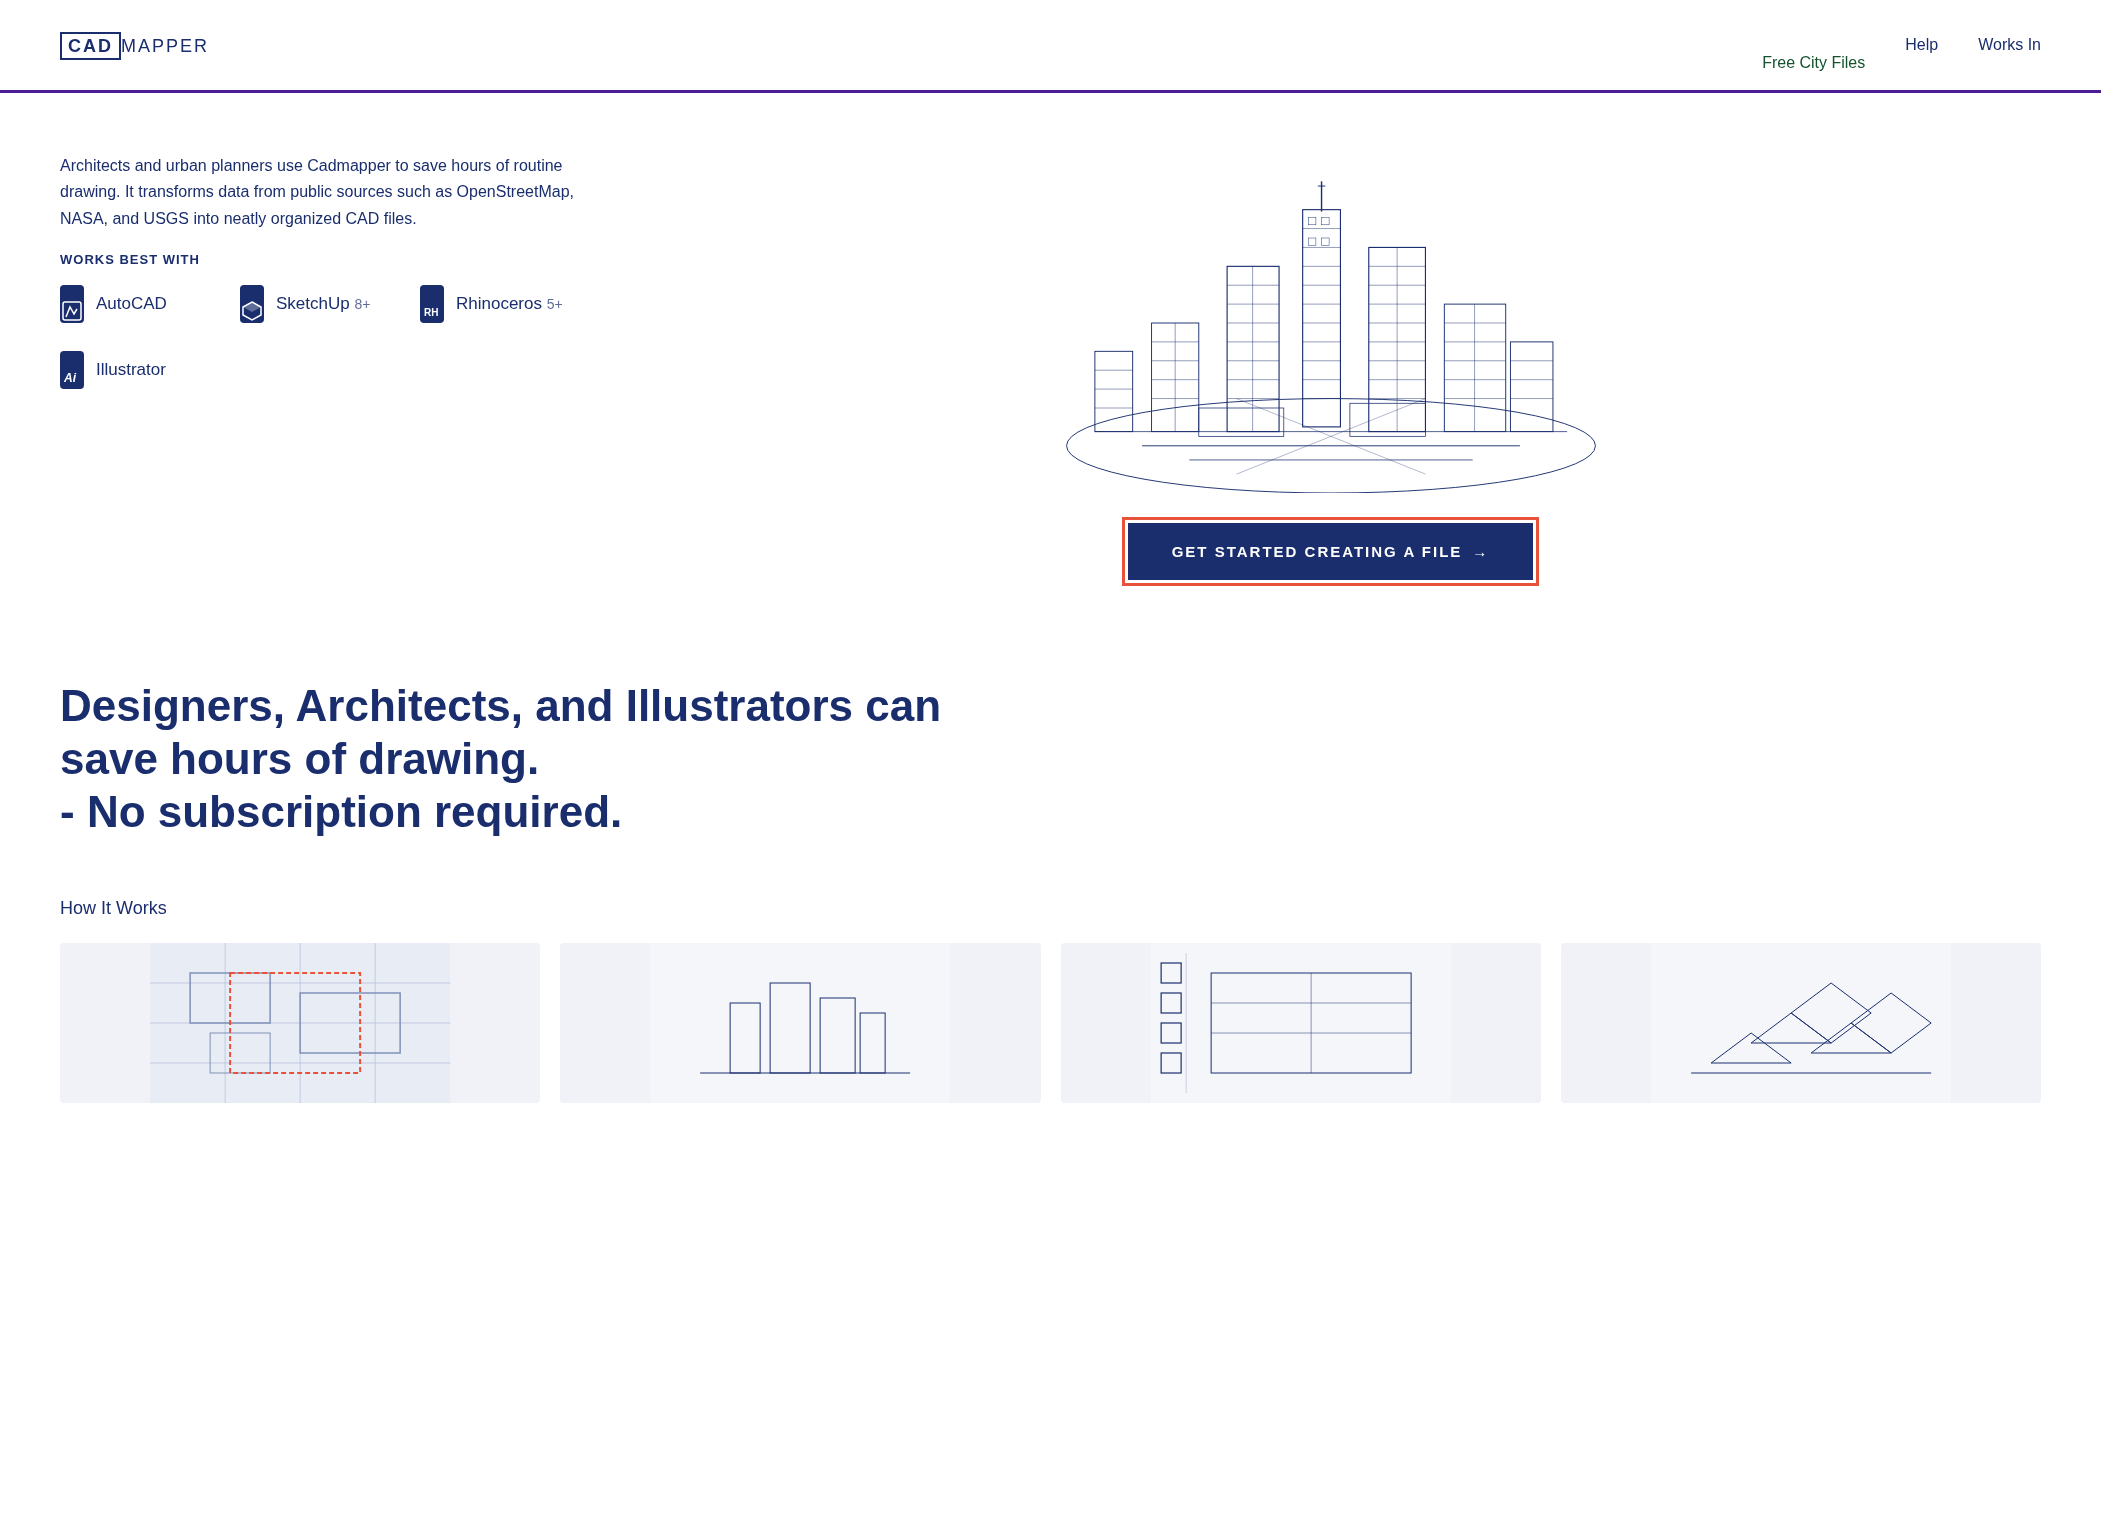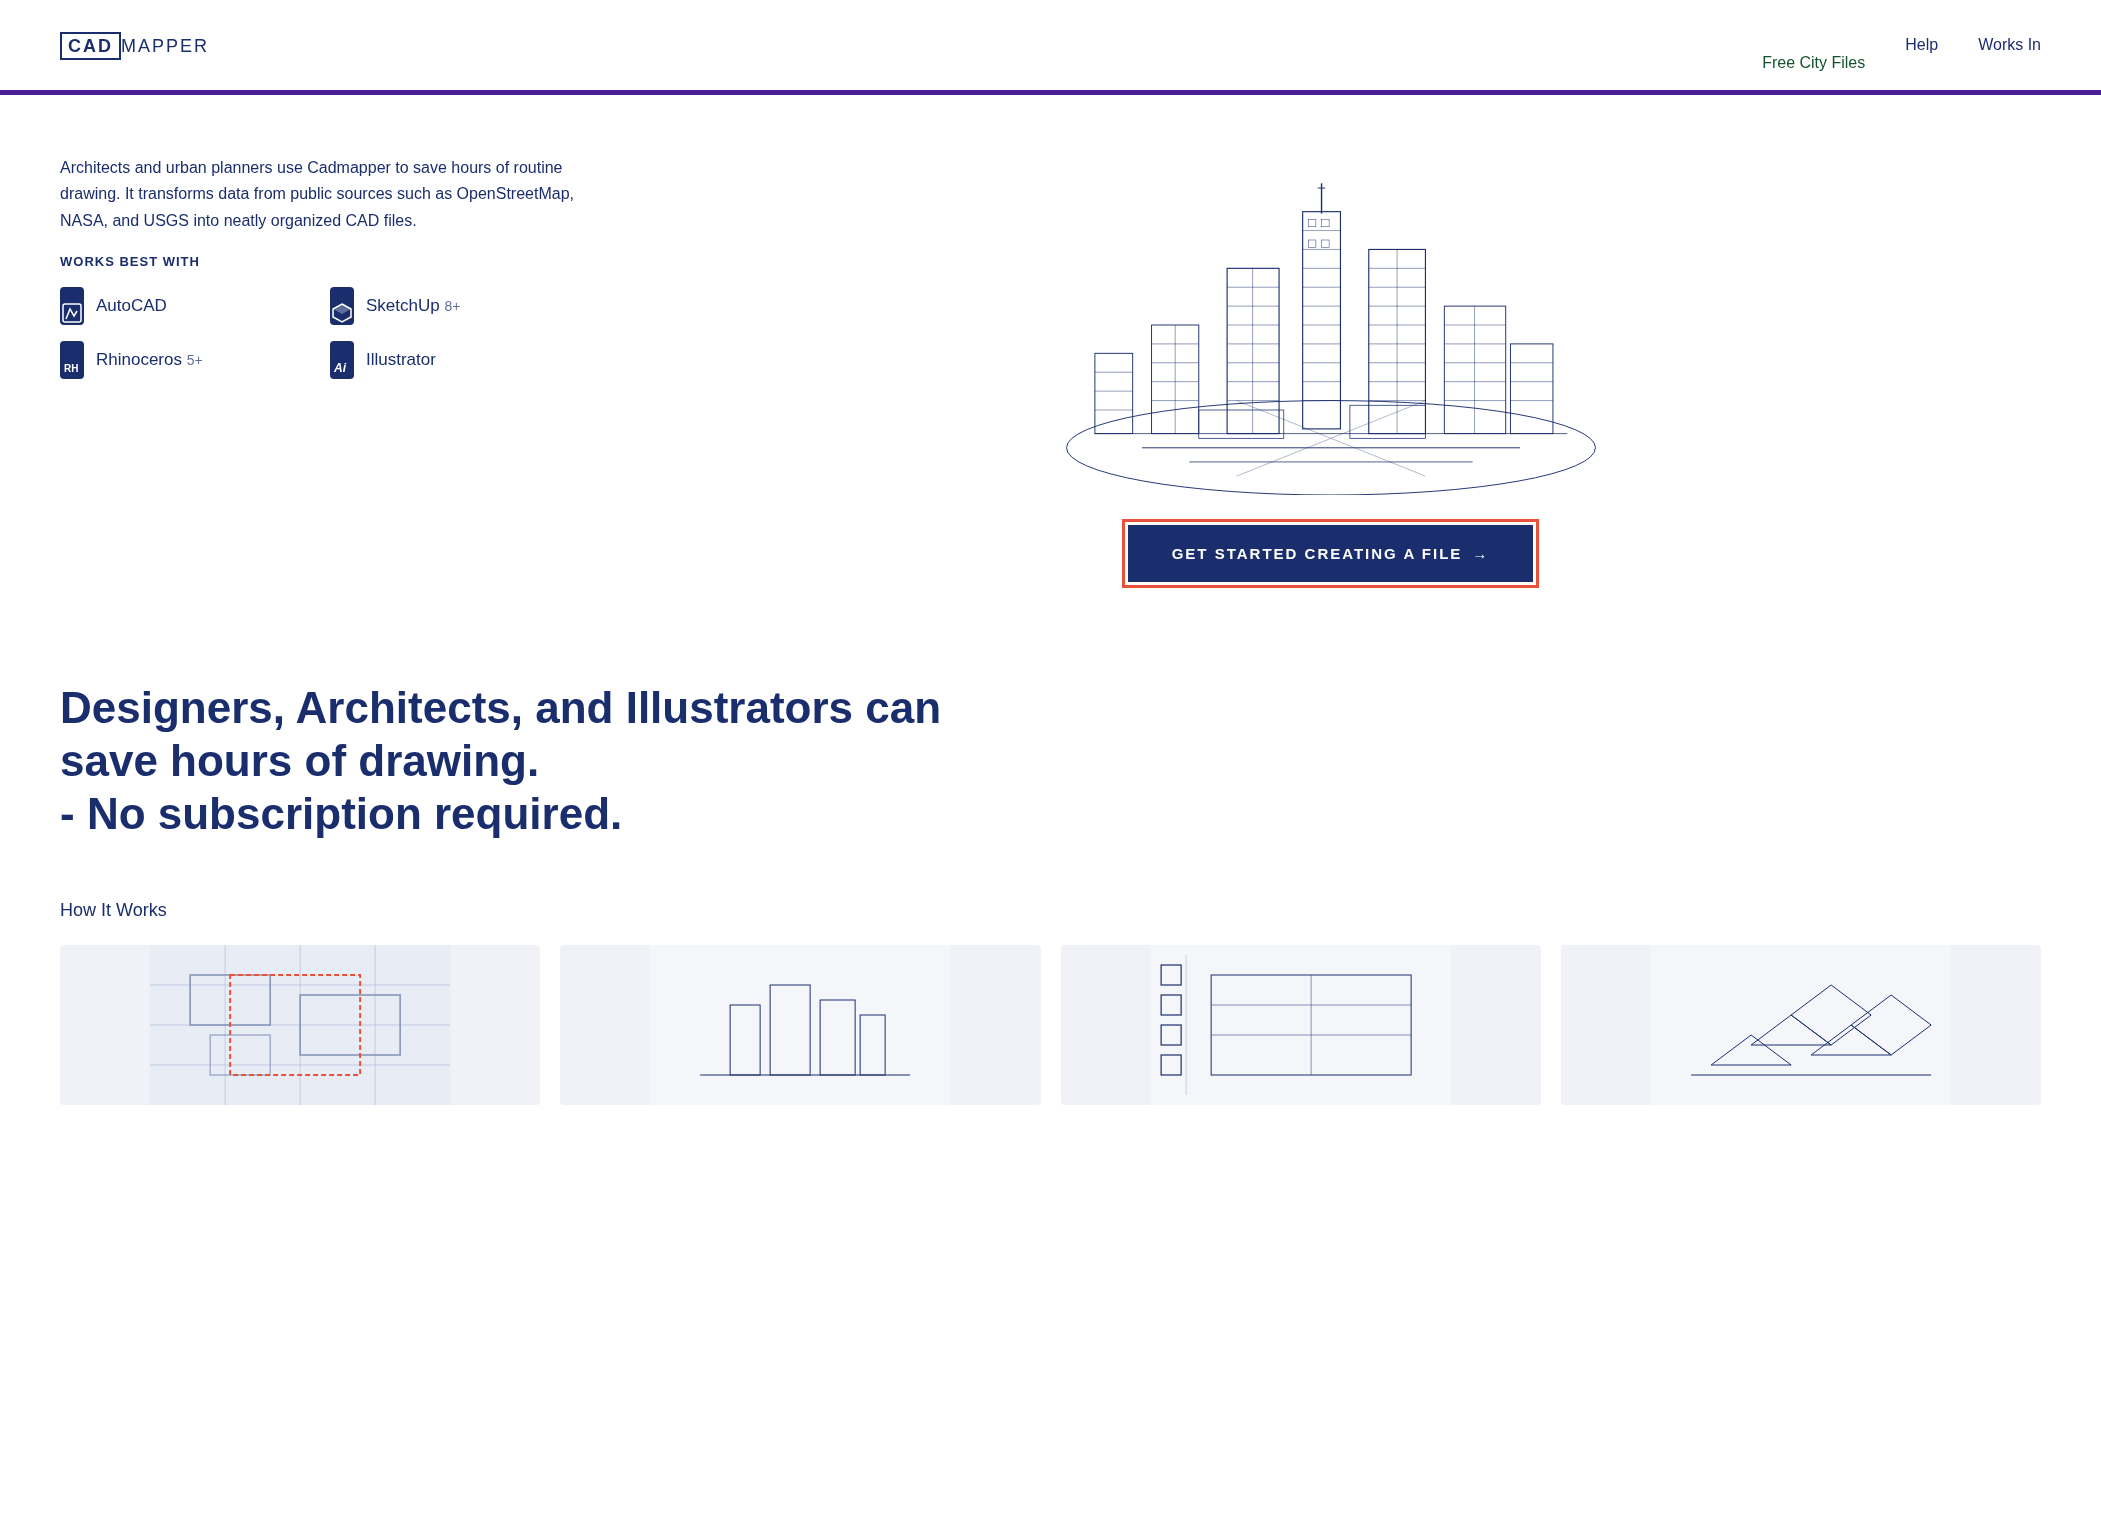--- a/index.html
+++ b/index.html
@@ -10,21 +10,21 @@
       color: #1a2e6e;
       overflow-x: hidden;
     }
 
     
     nav {
       display: flex;
       align-items: center;
       justify-content: space-between;
       padding: 18px 60px;
-      border-bottom: 5px solid #4c1d95;
+      border-bottom: 3px solid #4c1d95;
     }
 
     
     .hero {
       display: flex;
       align-items: flex-start;
       padding: 60px 60px 40px 60px;
       gap: 40px;
     }
 
@@ -66,22 +66,22 @@
       font-size: 13px;
       font-weight: 700;
       letter-spacing: 1px;
       color: #1a2e6e;
       margin-bottom: 18px;
       text-transform: uppercase;
     }
 
     .software-grid {
       display: grid;
-      grid-template-columns: 1fr 1fr;
-      gap: 16px 20px;
+      grid-template-columns: 1fr 1fr 1fr;
+      gap: 28px 20px;
     }
 
     .software-item {
       display: flex;
       align-items: center;
       gap: 12px;
       font-size: 17px;
       color: #1a2e6e;
     }
 

